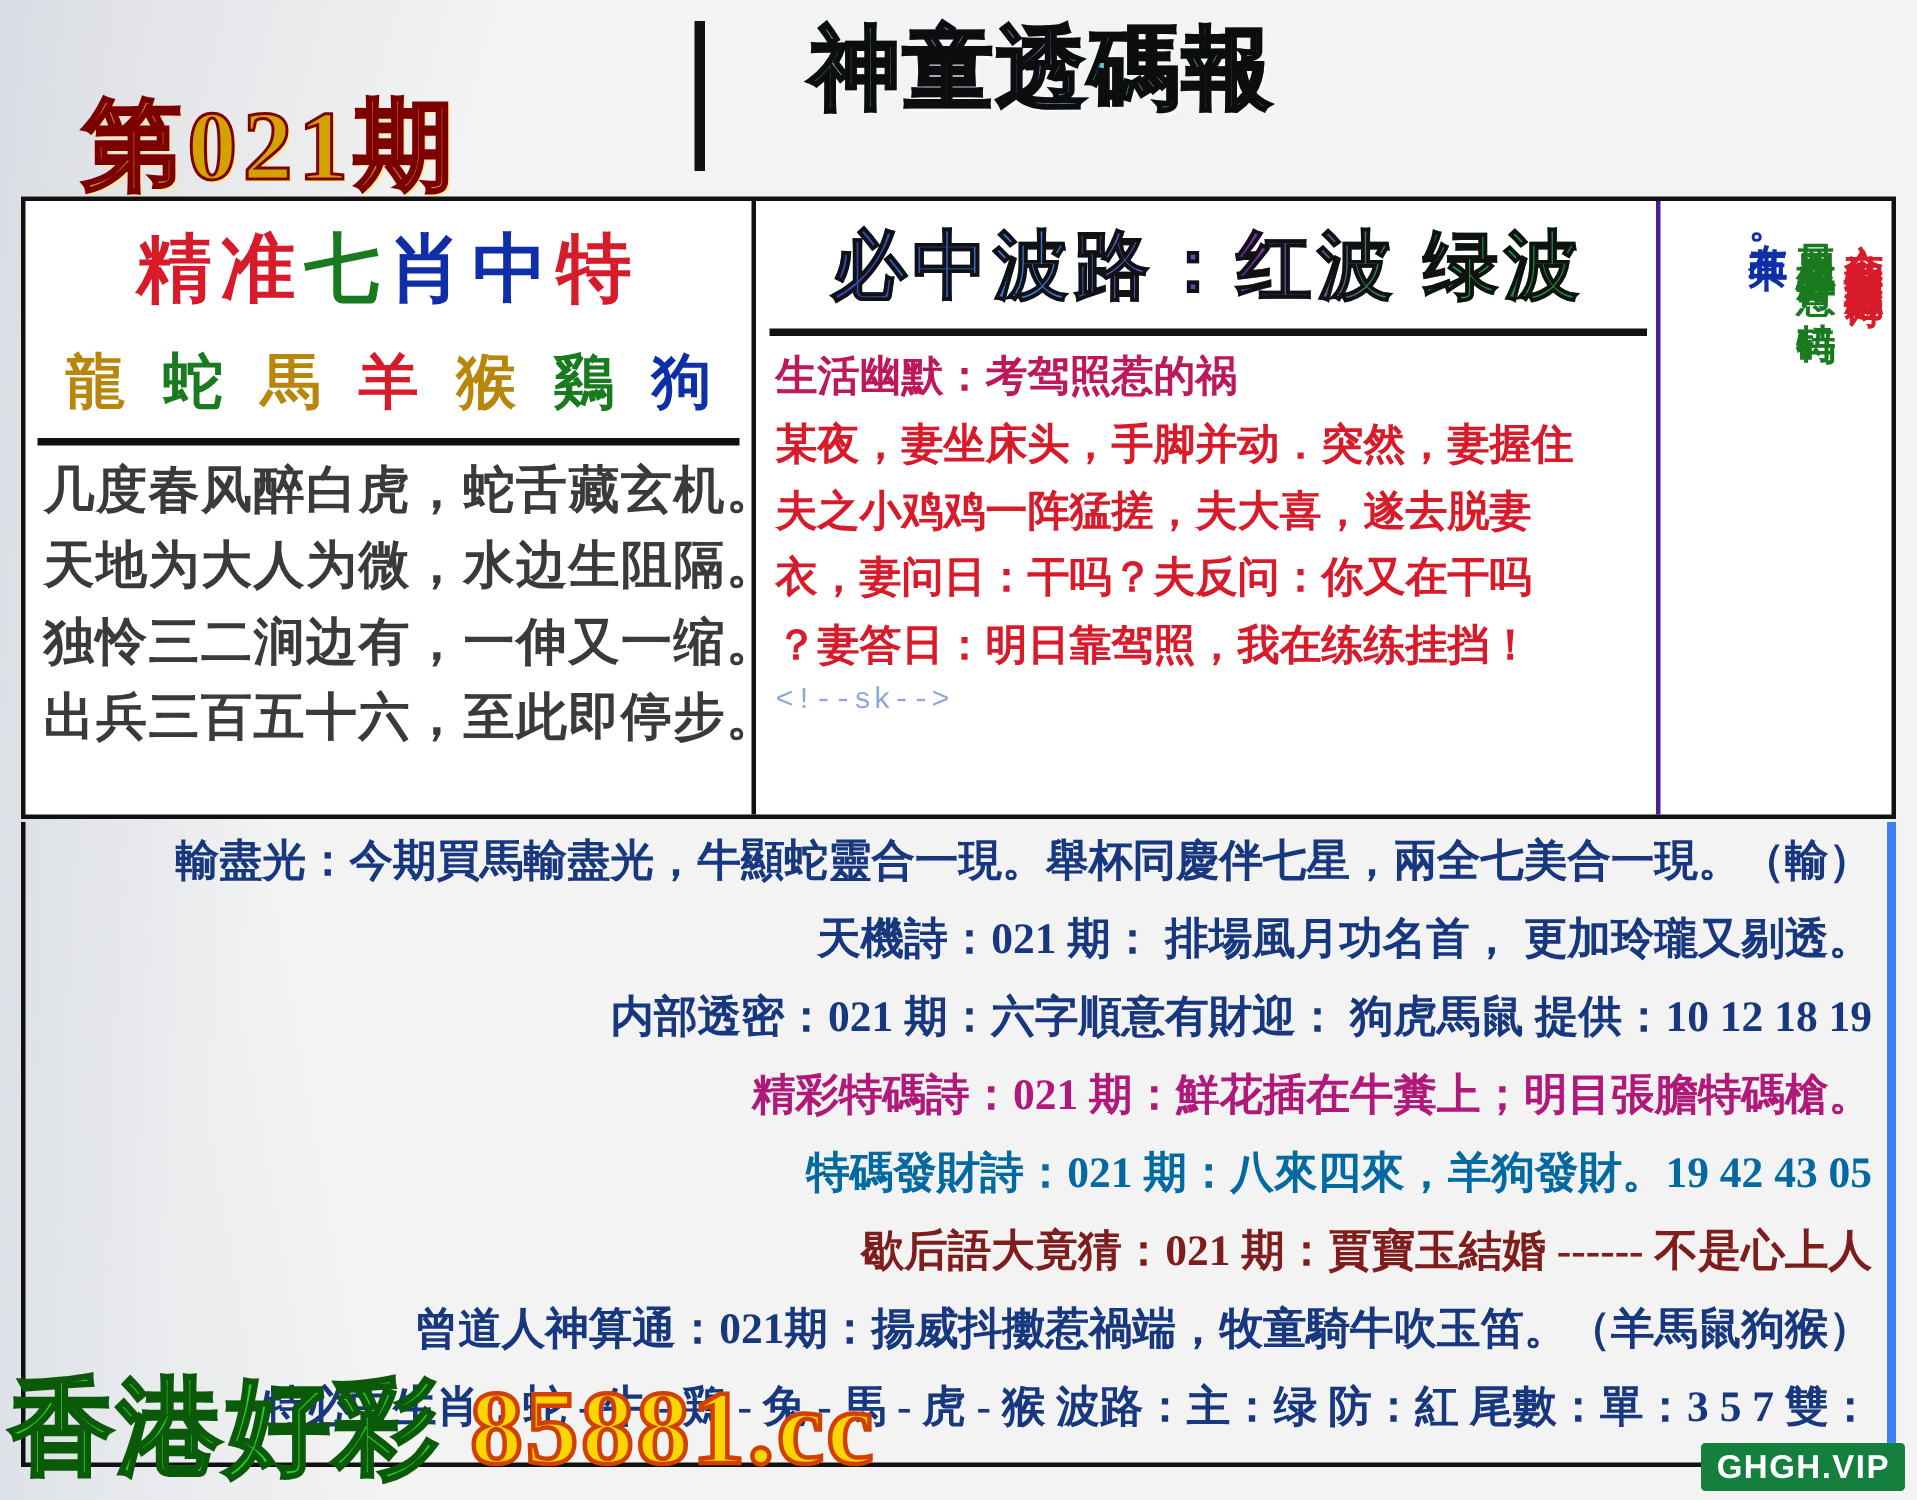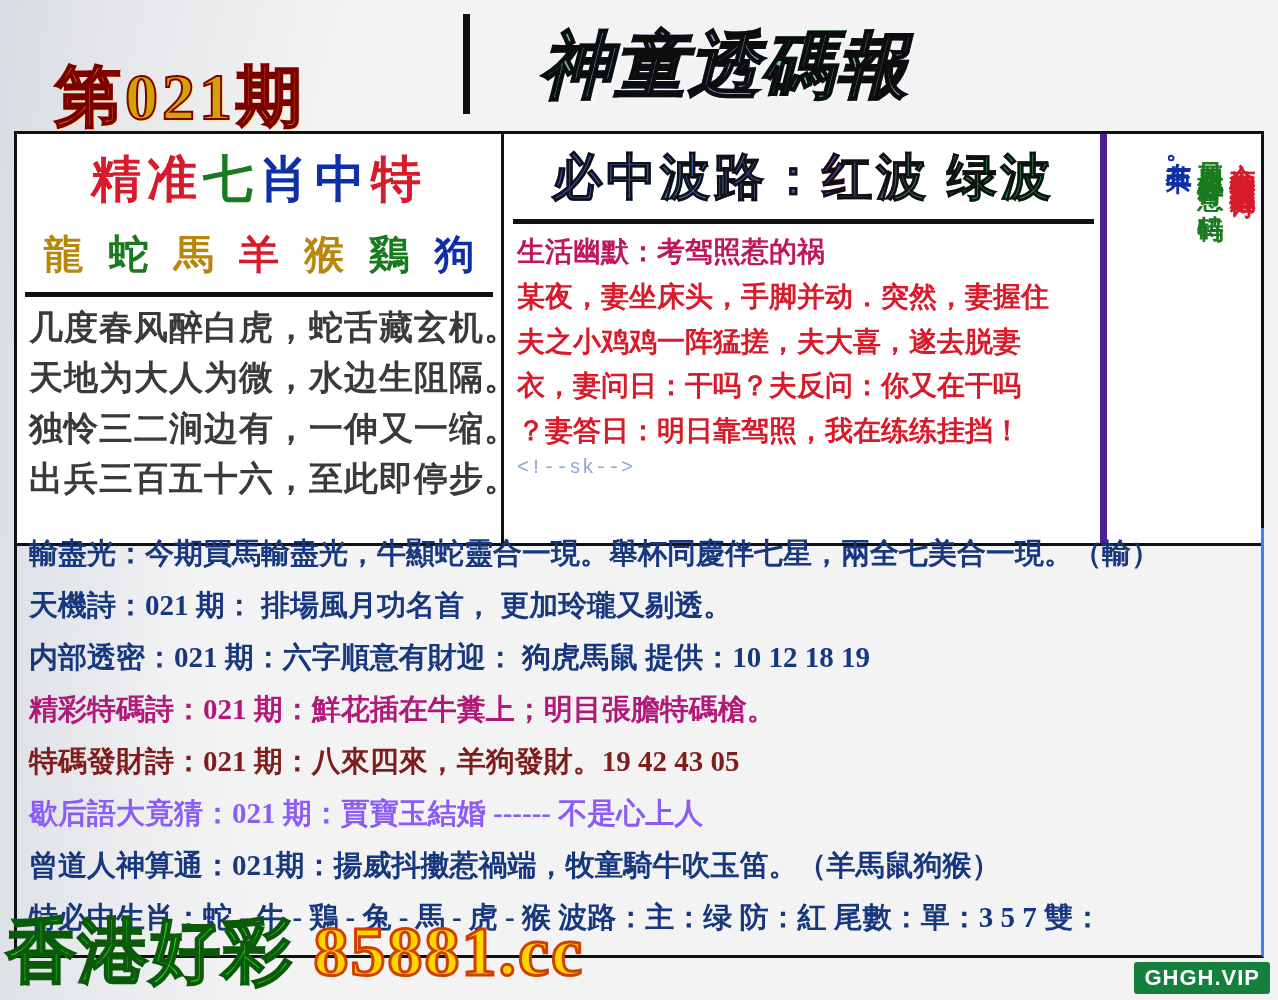--- a/index.html
+++ b/index.html
@@ -27,38 +27,37 @@
     -webkit-text-stroke:2px #7d0000;
     text-shadow:2px 2px 0 #ffe9a0;
     margin-top:24px;
   }
   .issue .num{color:#d2a300;}
   .divider-bar{
     position:absolute;left:463px;top:14px;width:7px;height:100px;
     background:#111;
   }
   .bigtitle{
-    position:absolute;left:540px;top:18px;
-    font-size:72px;font-weight:bold;
+    position:absolute;left:540px;top:6px;
+    font-size:60px;font-weight:bold;
     font-family:"Liberation Serif", serif;
     letter-spacing:2px;
     background:linear-gradient(90deg,#1b9e3a 0%,#1f6fd0 20%,#8d2ab5 40%,#2c9ad6 60%,#2ecc40 78%,#1a2f8f 100%);
     -webkit-background-clip:text;background-clip:text;color:transparent;
     -webkit-text-stroke:2px #0d0d0d;
     text-shadow:3px 3px 0 rgba(255,255,255,.35);
     white-space:nowrap;
-    font-style:italic;
   }
   
   .frame{
     position:absolute;left:14px;top:131px;width:1250px;height:415px;
     border:3px solid #111;background:#fff;box-sizing:border-box;
   }
   .colA{position:absolute;left:0;top:0;width:487px;height:409px;box-sizing:border-box;border-right:3px solid #111;}
-  .colB{position:absolute;left:490px;top:0;width:600px;height:409px;box-sizing:border-box;border-right:7px solid #4c1d95;}
+  .colB{position:absolute;left:490px;top:0;width:600px;height:409px;box-sizing:border-box;border-right:3px solid #4c1d95;}
   .colC{position:absolute;left:1093px;top:0;width:151px;height:409px;box-sizing:border-box;}
 
   .a-title{
     text-align:center;margin-top:12px;
     font-size:50px;font-weight:bold;letter-spacing:6px;
     font-family:"Liberation Serif", serif;
   }
   .a-title span:nth-child(1){color:#d81b2a;}
   .a-title span:nth-child(2){color:#d81b2a;}
   .a-title span:nth-child(3){color:#1a7a1f;}
@@ -117,35 +116,36 @@
     writing-mode:vertical-rl;text-orientation:upright;
     font-size:26px;font-weight:bold;line-height:1.15;letter-spacing:3px;
     font-family:"Liberation Serif", serif;
   }
   .c-col.c1{color:#d81b2a;}
   .c-col.c2{color:#1a7a1f;}
   .c-col.c3{color:#0f2fa8;}
 
   
   .bottom{
-    position:absolute;left:14px;top:528px;width:1250px;height:430px;
-    box-sizing:border-box;border-left:3px solid #111;border-right:3px solid #3b82f6;border-bottom:3px solid #111;
+    position:absolute;left:14px;top:548px;width:1250px;height:430px;
+    box-sizing:border-box;border-left:3px solid #111;border-right:6px solid #3b82f6;border-bottom:3px solid #111;
     background:transparent;
+    text-align:right;
   }
   .brow{
     font-size:29px;font-weight:bold;letter-spacing:0px;
     padding:6px 10px 6px 12px;white-space:nowrap;
     font-family:"Liberation Serif", serif;
   }
   .r1{color:#17377f;}
   .r2{color:#17377f;}
   .r3{color:#17377f;}
   .r4{color:#b0197a;}
-  .r5{color:#7f1d1d;}
-  .r6{color:#8b5cf6;}
+  .r5{color:#0369a1;}
+  .r6{color:#7f1d1d;}
   .r7{color:#17377f;}
   .r8{color:#17377f;}
 
   
   .wm-main{
     position:absolute;left:0px;top:905px;width:1278px;
     text-align:left;padding-left:6px;
     font-size:70px;font-weight:bold;letter-spacing:2px;
     font-family:"Liberation Serif", serif;
     pointer-events:none;

